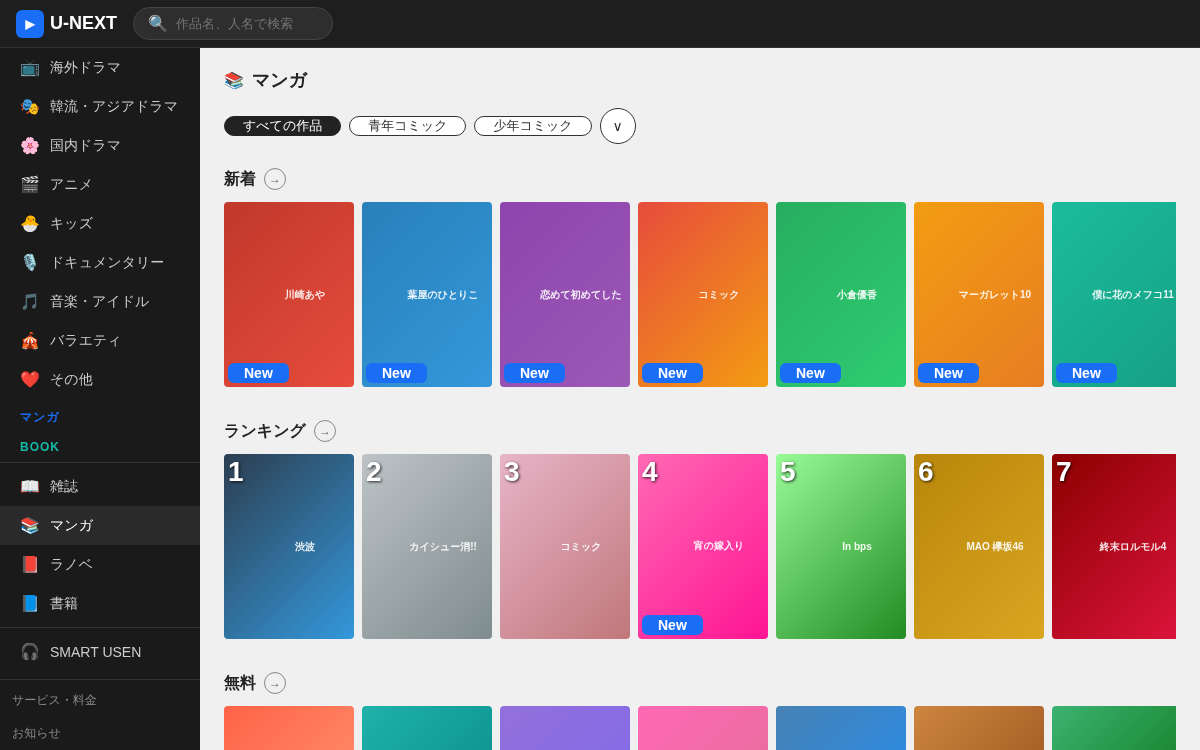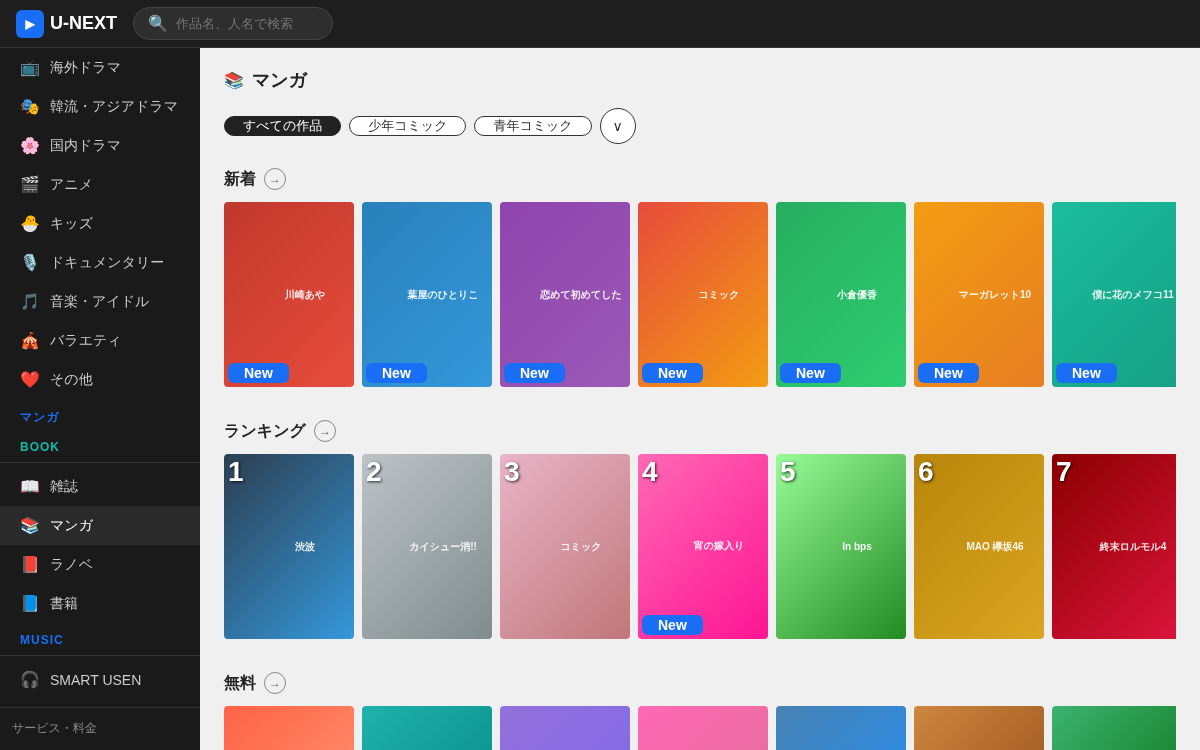--- a/index.html
+++ b/index.html
@@ -351,21 +351,20 @@
         <div class="sidebar-item">
           <span class="sidebar-icon">📕</span>
     <span>ラノベ</span>
         </div>
         <div class="sidebar-item">
           <span class="sidebar-icon">📘</span>
     <span>書籍</span>
         </div>
       </div>
 
-    <div id="music-label" class="section-label" style="color:#1a6df5; font-size:12px; font-weight:bold; letter-spacing:1px; padding: 10px 20px 4px;">MUSIC</div>
     <div class="section-divider"></div>
     <div id="sidebar-music-items">
         <div class="sidebar-item">
           <span class="sidebar-icon">🎧</span>
     <span>SMART USEN</span>
         </div>
       </div>
 
     <div class="section-divider" style="margin-top:8px;"></div>
     <div id="sidebar-footer">
@@ -377,22 +376,22 @@
 
   <main class="content">
 
     <div class="content-header">
       <span>📚</span>
       <span class="content-title">マンガ</span>
     </div>
 
     <div class="filter-bar" id="filter-bar">
         <button class="filter-btn active">すべての作品</button>
+        <button class="filter-btn">青年コミック</button>
         <button class="filter-btn">少年コミック</button>
-        <button class="filter-btn">青年コミック</button>
         <div class="filter-more">∨</div>
       </div>
 
     <div id="sections-container">
         <div class="section">
           <div class="section-title">
             <span>新着</span>
             <div class="section-arrow">→</div>
           </div>
           <div class="manga-grid">

